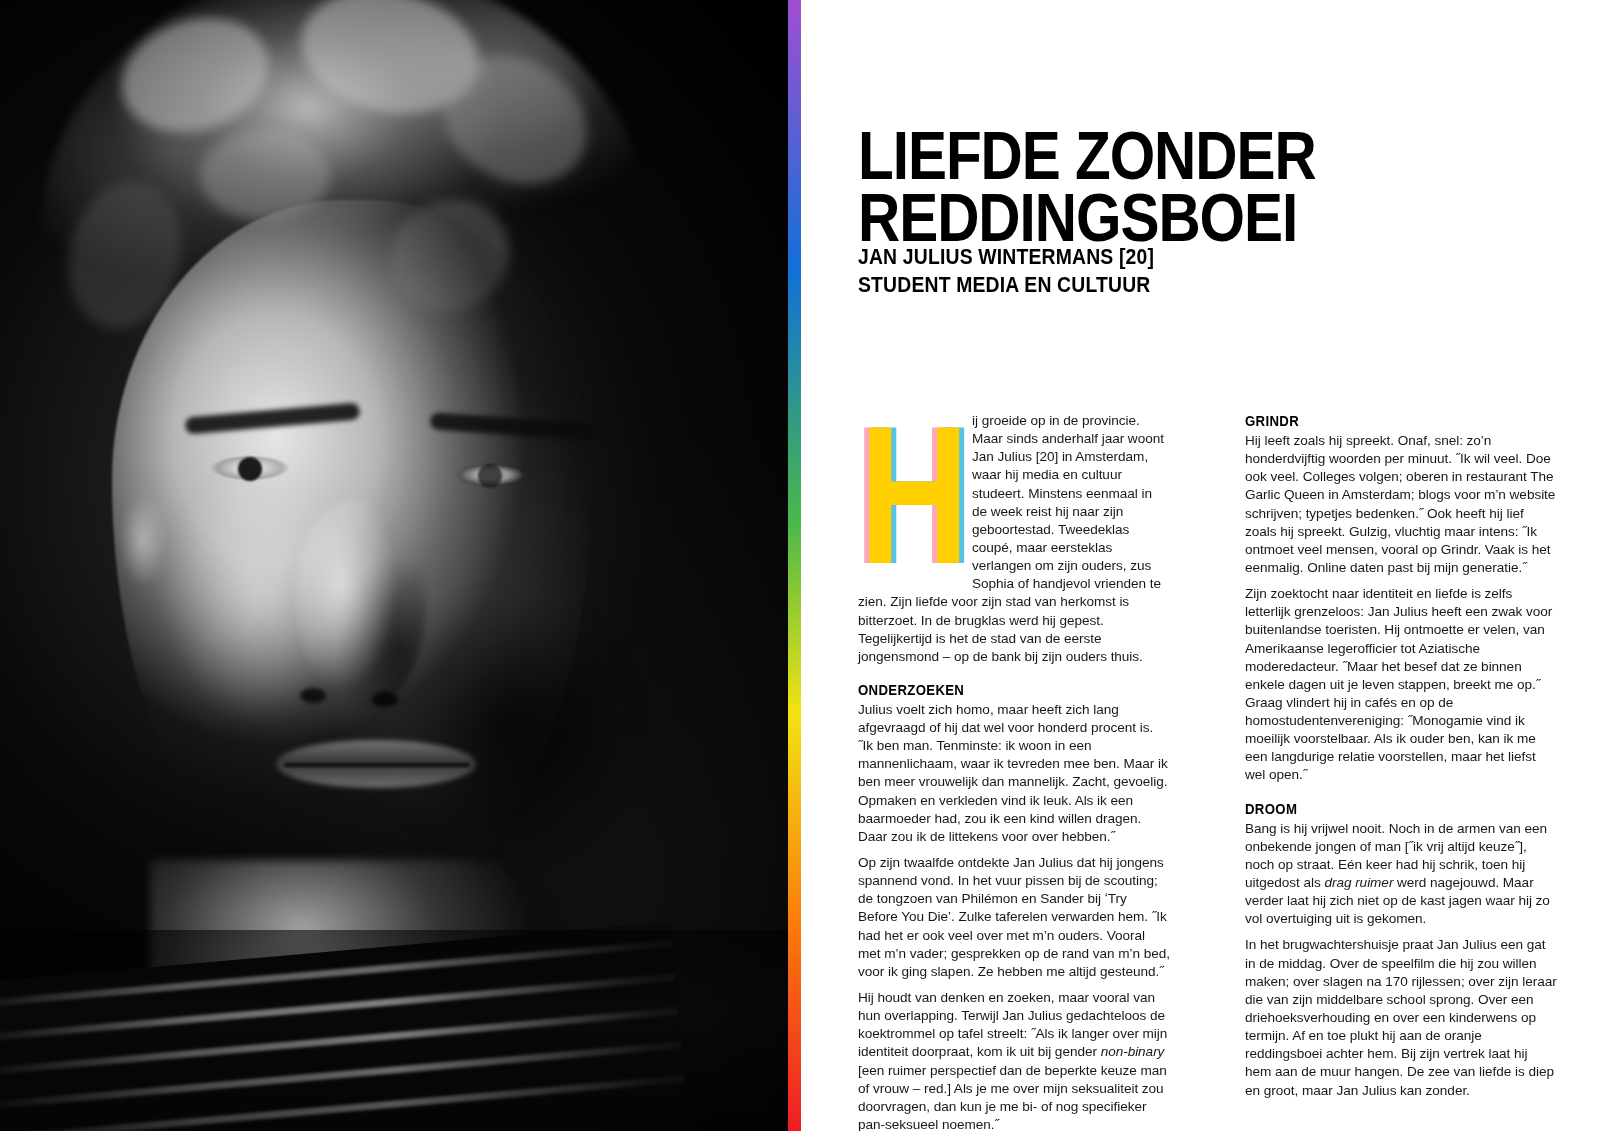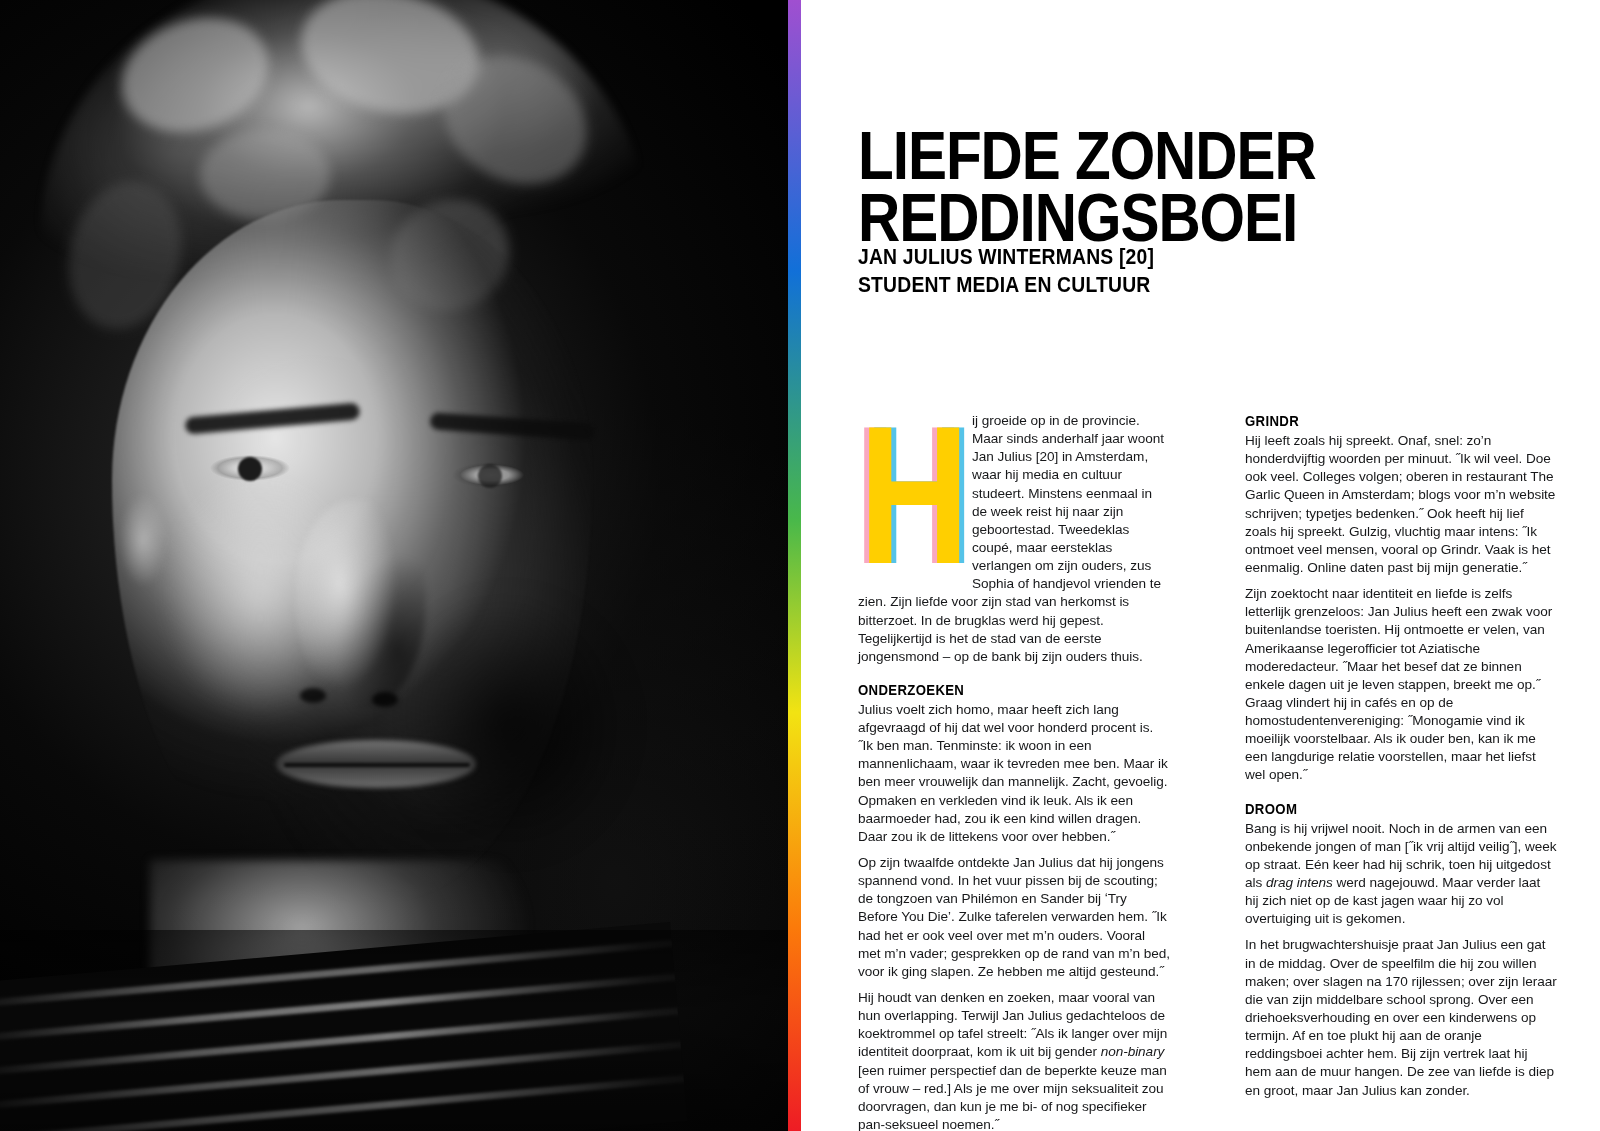--- a/index.html
+++ b/index.html
@@ -209,19 +209,19 @@
         <p><span>Hij houdt van denken en zoeken, maar vooral van hun overlapping. Terwijl Jan Julius gedachteloos de koektrommel op tafel streelt: ˝Als ik langer over mijn identiteit doorpraat, kom ik uit bij gender </span><span class="it">non-binary</span><span> [een ruimer perspectief dan de beperkte keuze man of vrouw – red.] Als je me over mijn seksualiteit zou doorvragen, dan kun je me bi- of nog specifieker pan-seksueel noemen.˝</span></p>
       </div>
 
       <div class="col col-right">
 
         <div class="subhead" style="margin-top:0">GRINDR</div>
         <p>Hij leeft zoals hij spreekt. Onaf, snel: zoʼn honderdvijftig woorden per minuut. ˝Ik wil veel. Doe ook veel. Colleges volgen; oberen in restaurant The Garlic Queen in Amsterdam; blogs voor mʼn website schrijven; typetjes bedenken.˝ Ook heeft hij lief zoals hij spreekt. Gulzig, vluchtig maar intens: ˝Ik ontmoet veel mensen, vooral op Grindr. Vaak is het eenmalig. Online daten past bij mijn generatie.˝</p>
         <p>Zijn zoektocht naar identiteit en liefde is zelfs letterlijk grenzeloos: Jan Julius heeft een zwak voor buitenlandse toeristen. Hij ontmoette er velen, van Amerikaanse legerofficier tot Aziatische moderedacteur. ˝Maar het besef dat ze binnen enkele dagen uit je leven stappen, breekt me op.˝ Graag vlindert hij in cafés en op de homostudentenvereniging: ˝Monogamie vind ik moeilijk voorstelbaar. Als ik ouder ben, kan ik me een langdurige relatie voorstellen, maar het liefst wel open.˝</p>
 
         <div class="subhead">DROOM</div>
-        <p><span>Bang is hij vrijwel nooit. Noch in de armen van een onbekende jongen of man [˝ik vrij altijd veilig˝], week op straat. Eén keer had hij schrik, toen hij uitgedost als </span><span class="it">drag intens</span><span> werd nagejouwd. Maar verder laat hij zich niet op de kast jagen waar hij zo vol overtuiging uit is gekomen.</span></p>
+        <p><span>Bang is hij vrijwel nooit. Noch in de armen van een onbekende jongen of man [˝ik vrij altijd keuze˝], noch op straat. Eén keer had hij schrik, toen hij uitgedost als </span><span class="it">drag ruimer</span><span> werd nagejouwd. Maar verder laat hij zich niet op de kast jagen waar hij zo vol overtuiging uit is gekomen.</span></p>
         <p>In het brugwachtershuisje praat Jan Julius een gat in de middag. Over de speelfilm die hij zou willen maken; over slagen na 170 rijlessen; over zijn leraar die van zijn middelbare school sprong. Over een driehoeksverhouding en over een kinderwens op termijn. Af en toe plukt hij aan de oranje reddingsboei achter hem. Bij zijn vertrek laat hij hem aan de muur hangen. De zee van liefde is diep en groot, maar Jan Julius kan zonder.</p>
       </div>
 
     </div>
   </div>
 </div>
 
 </body></html>

